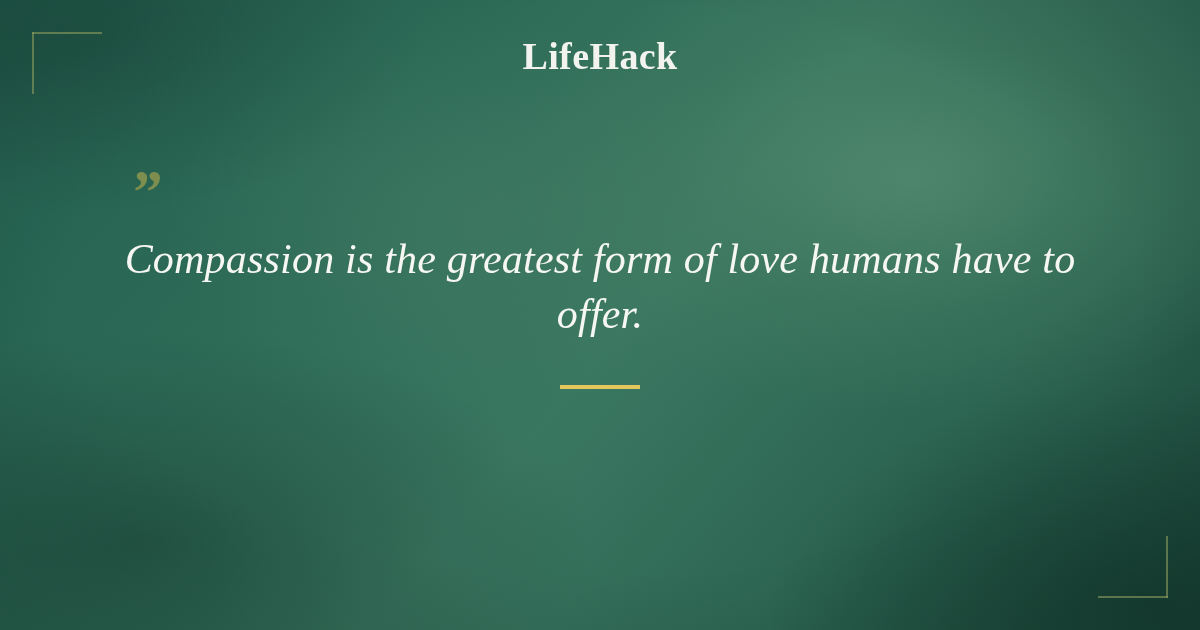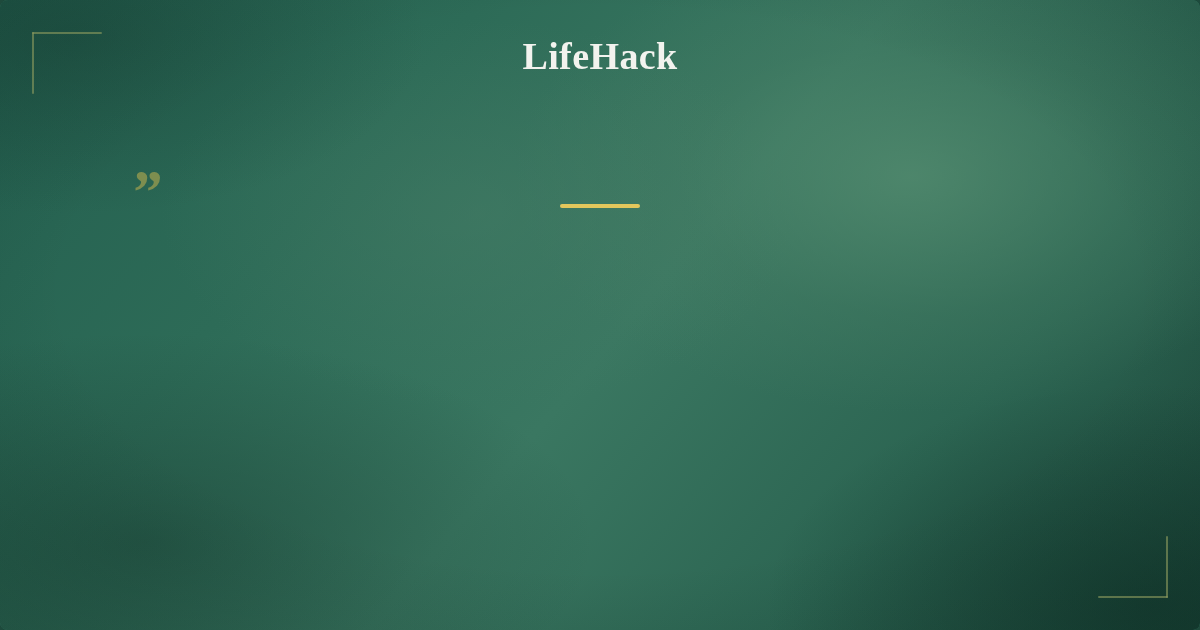--- a/index.html
+++ b/index.html
@@ -1,15 +1,15 @@
 <!DOCTYPE html>
 <html><head>
 <meta charset="utf-8">
 <style>
-  * { margin:0; padding:0; box-sizing:border-box;border-radius:7px; }
+  * { margin:0; padding:0; box-sizing:border-box; }
 
   html, body {
     width:1200px; height:630px;
     overflow:hidden;
     background:#1e4a3c;
   }
 
   #card {
     position:relative;
     width:1200px; height:630px;
@@ -163,18 +163,19 @@
     <span class="h"></span>
     <span class="v"></span>
   </div>
 
   <div id="logo">LifeHack</div>
 
   <div id="quote-block">
 
     <div id="quote-mark">”</div>
 
+    <div id="quote-text">Compassion is the greatest form of love humans have to offer.</div>
 
     <div id="divider"></div>
 
   </div>
 
 </div>
 
 </body></html>

